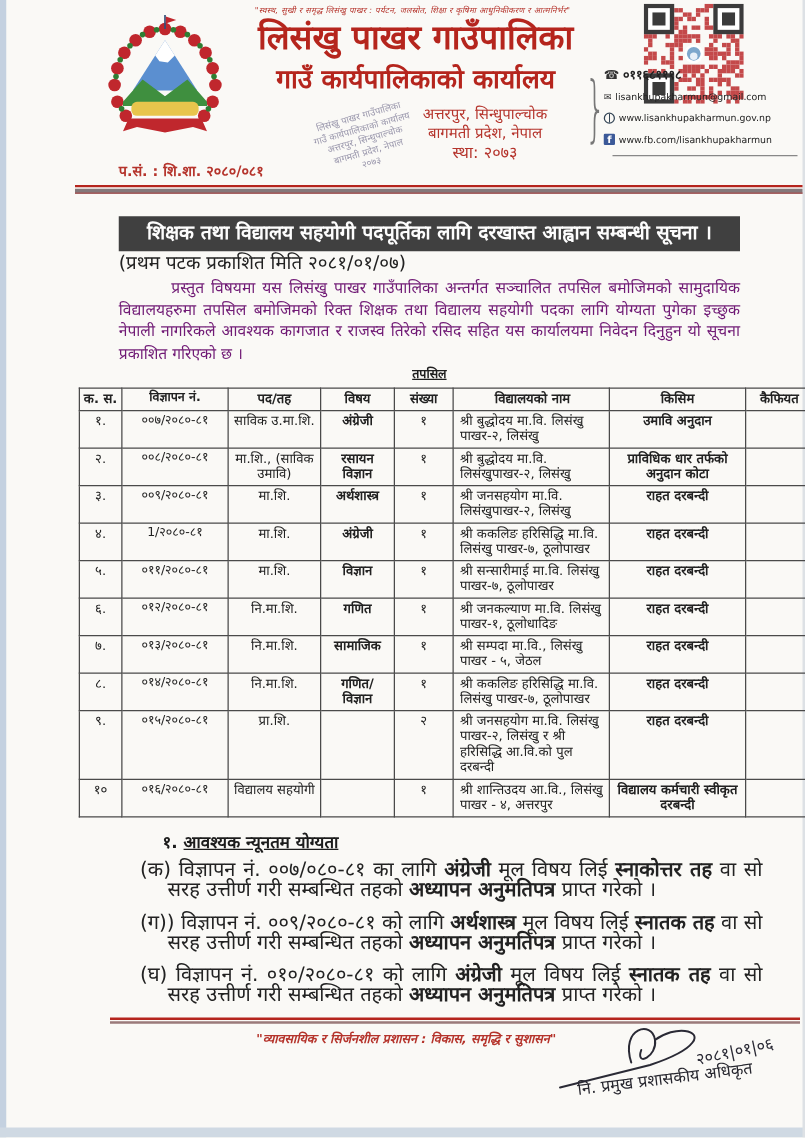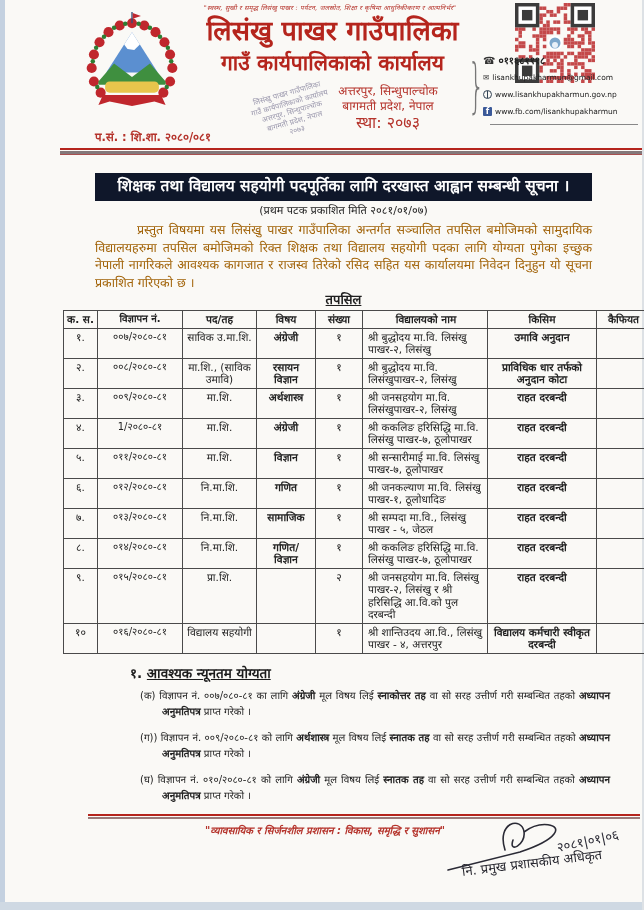--- a/index.html
+++ b/index.html
@@ -17,21 +17,21 @@
   
   .hdr{position:absolute;left:0;top:0;width:644px;height:173px;}
   .tagline{position:absolute;left:150px;top:3px;width:360px;text-align:center;
     font-size:6.5px;font-style:italic;color:#b5342c;letter-spacing:.2px;}
   .emblem{position:absolute;left:76px;top:12px;width:112px;height:112px;}
   .hdr-center{position:absolute;left:160px;top:14px;width:345px;text-align:center;color:#b5251d;}
   .muni-title{font-size:27px;font-weight:bold;line-height:34px;}
   .office-title{font-size:21px;font-weight:bold;line-height:30px;}
   .addr-block{position:absolute;left:278px;top:84px;width:220px;text-align:center;color:#b5342c;}
   .addr-line{font-size:12px;line-height:15px;}
-  .estd{font-size:16px;line-height:15px;margin-top:1px;}
+  .estd{font-size:13px;line-height:15px;margin-top:1px;}
   .qr{position:absolute;left:515px;top:3px;width:80px;height:80px;}
   .contact-brace{position:absolute;left:468px;top:52px;font-size:58px;color:#777;
     transform:scaleX(.45);transform-origin:left center;font-weight:200;}
   .contacts{position:absolute;left:483px;top:56px;width:158px;}
   .contact-row{font-size:7.5px;line-height:9px;margin-bottom:8px;color:#222;
     white-space:nowrap;display:flex;align-items:center;gap:3px;}
   .contact-row.phone{font-size:10px;font-weight:bold;}
   .icn{display:inline-block;color:#333;}
   .globe{width:7px;height:7px;border:1px solid #345;border-radius:50%;
     background:linear-gradient(90deg,transparent 45%,#345 45%,#345 55%,transparent 55%);}
@@ -42,49 +42,49 @@
   .stamp{position:absolute;left:222px;top:88px;width:140px;text-align:center;
     transform:rotate(-16deg);color:#8a87a0;opacity:.85;z-index:1;}
   .stamp div{font-size:7.5px;line-height:9.5px;white-space:nowrap;}
   .rule-top{position:absolute;left:60px;top:148px;width:582px;}
   .rule-top .r1{height:2px;background:#b5251d;}
   .rule-top .r2{height:1px;background:#faf9f6;}
   .rule-top .r3{height:3px;background:#84787a;border-bottom:1px solid #a85050;}
 
   
   .flow{position:absolute;left:0;top:173px;width:644px;z-index:2;}
-  .banner{margin-left:95px;width:487px;background:#0f172a;color:#fdfdfd;
+  .banner{margin-left:95px;width:487px;background:#404040;color:#fdfdfd;
     font-size:15.5px;font-weight:bold;text-align:center;padding:4px 5px 5px 5px;line-height:19px;}
-  .published{margin-left:95px;width:497px;text-align:center;font-size:11px;
+  .published{margin-left:95px;width:497px;text-align:left;font-size:15px;
     line-height:15px;margin-top:2px;color:#222;}
   .bodytext{margin-left:95px;width:497px;margin-top:3px;font-size:12.5px;
-    line-height:17.5px;text-align:justify;text-indent:42px;color:#a16207;}
-  .tcaption{margin-left:95px;width:497px;text-align:center;font-size:13px;
+    line-height:17.5px;text-align:justify;text-indent:42px;color:#701a75;}
+  .tcaption{margin-left:95px;width:497px;text-align:center;font-size:10px;
     font-weight:bold;text-decoration:underline;margin-top:1px;line-height:16px;}
 
   table.vac{margin-left:63px;margin-top:2px;border-collapse:collapse;table-layout:fixed;
     width:529px;font-size:10.5px;color:#222;}
   table.vac th,table.vac td{border:1px solid #4a4a4a;padding:2px 3px;vertical-align:top;
     text-align:center;line-height:12.5px;overflow:hidden;}
   table.vac th{font-weight:bold;}
   table.vac .c0{width:27px;}
   table.vac .c1{width:78px;font-size:10px;}
   table.vac .c2{width:67px;}
   table.vac .c3{width:52px;font-weight:bold;}
   table.vac .c4{width:40px;}
   table.vac .c5{width:116px;text-align:left;padding-left:5px;margin-left:36px;}
   table.vac .c6{width:102px;font-weight:bold;}
   table.vac .c7{width:47px;}
   table.vac th.c5,table.vac th.c6{text-align:center;font-weight:bold;}
 
   .quals{margin-left:112px;width:498px;margin-top:10px;}
   .qual-heading{font-size:13.5px;font-weight:bold;margin-left:18px;margin-bottom:6px;color:#1c1c1c;}
   .qual-heading .ul{text-decoration:underline;}
-  .qual-item{font-size:10px;line-height:16.5px;margin-bottom:9px;color:#222;
-    padding-left:22px;text-indent:-22px;text-align:justify;margin-left:28px;}
+  .qual-item{font-size:16px;line-height:16.5px;margin-bottom:9px;color:#222;
+    padding-left:22px;text-indent:-22px;text-align:justify;}
   .qual-item b{font-weight:bold;}
 
   .rule-bottom{margin-left:88px;margin-top:8px;width:552px;}
   .rule-bottom .r1{height:2px;background:#b5251d;}
   .rule-bottom .r2{height:1px;background:#faf9f6;}
   .rule-bottom .r3{height:2px;background:#9a7a7a;}
   .motto{margin-left:95px;width:460px;text-align:center;font-size:10px;font-style:italic;
     font-weight:bold;color:#b5342c;margin-top:4px;}
 
   .signature{position:absolute;left:420px;top:812px;width:220px;height:60px;z-index:3;}

